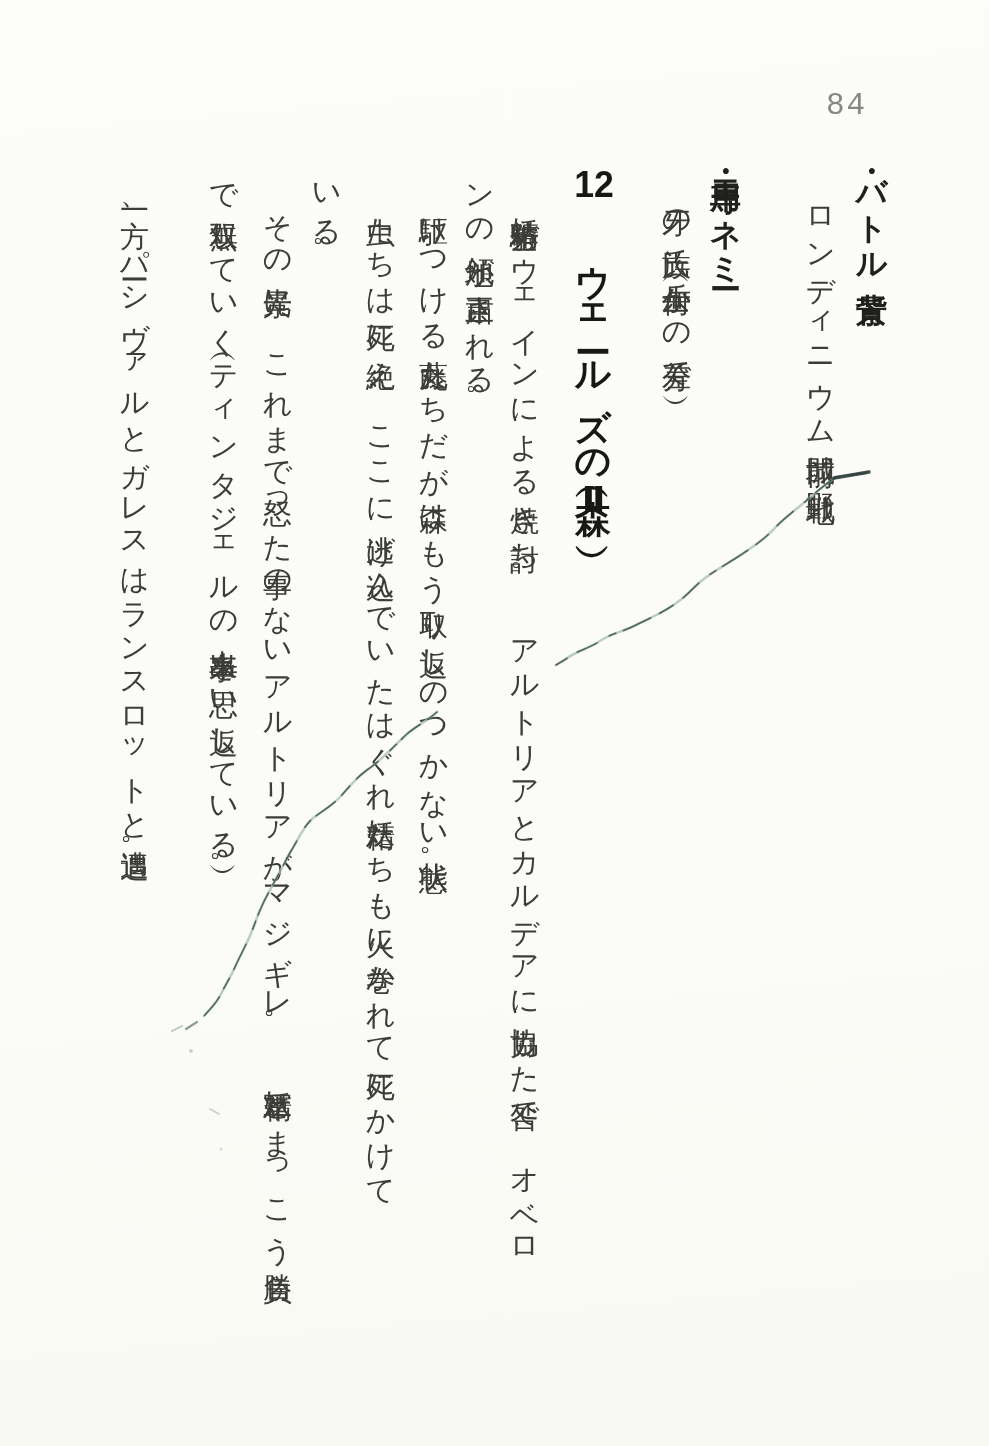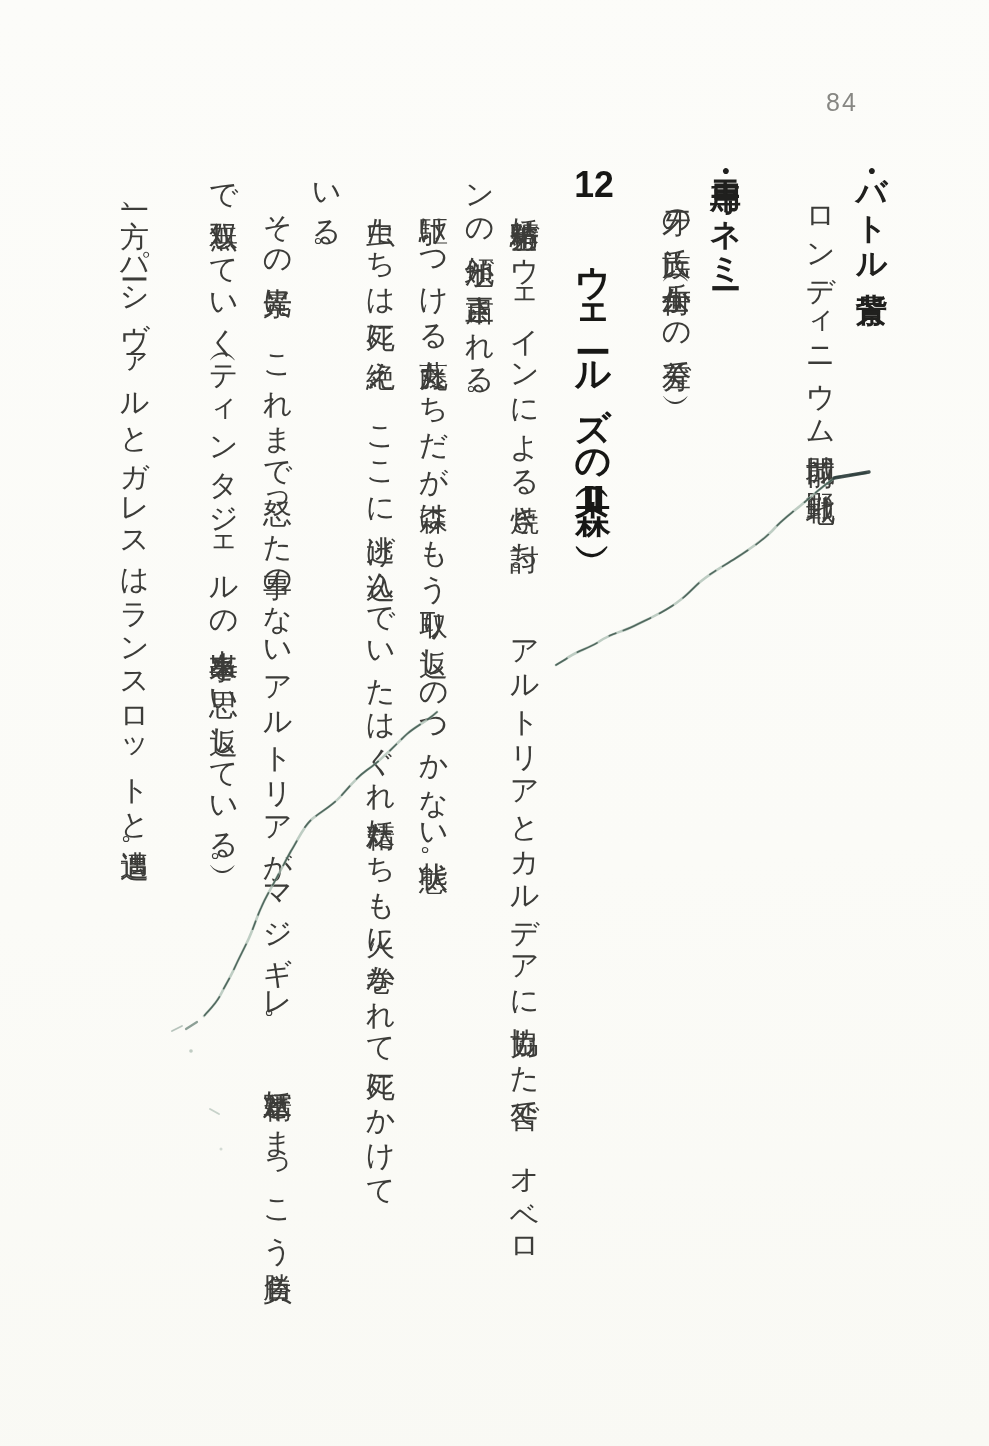--- a/index.html
+++ b/index.html
@@ -9,22 +9,22 @@
     height: 1446px;
     margin: 0 auto;
     background: linear-gradient(175deg, #fcfcf9 0%, #fbfbf7 60%, #f9f9f4 100%);
     overflow: hidden;
     font-family: "Liberation Serif", "DejaVu Serif", serif;
   }
   .page-number {
     position: absolute;
     left: 826px;
     top: 88px;
-    font-family: Liberation Sans, sans-serif;
-    font-size: 25px;
+    font-family: Liberation Mono, monospace;
+    font-size: 31px;
     font-weight: 400;
     color: #878783;
     letter-spacing: 2px;
   }
   .vcol {
     position: absolute;
     writing-mode: vertical-rl;
     text-orientation: mixed;
     white-space: nowrap;
     line-height: 1;

